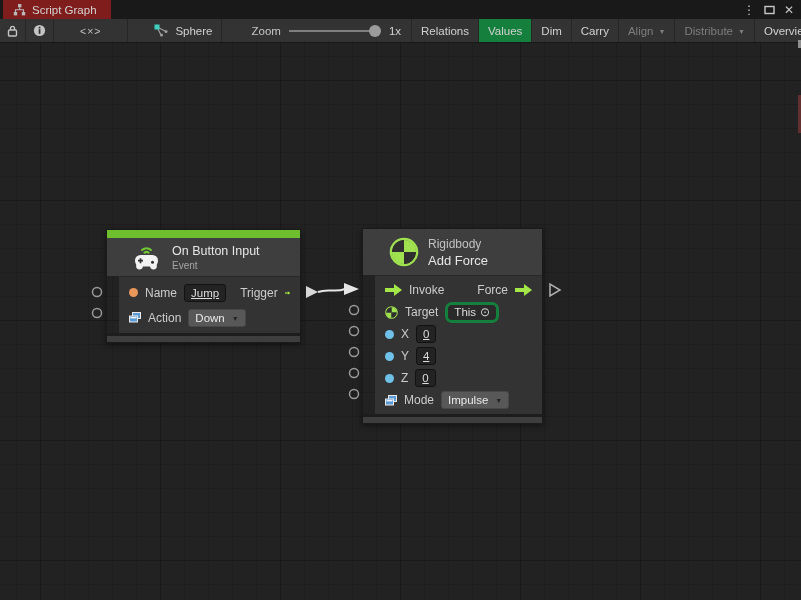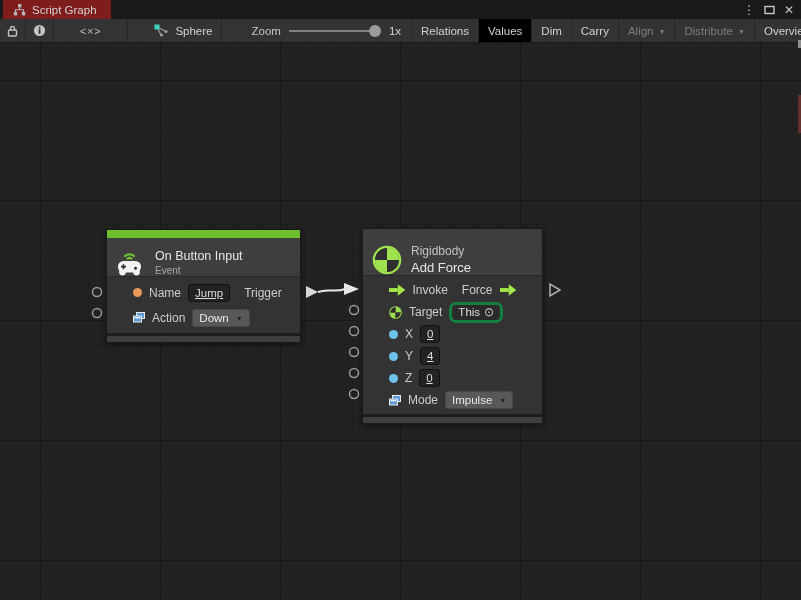--- a/index.html
+++ b/index.html
@@ -10,21 +10,21 @@
   .tabbar{position:absolute;left:0;top:0;width:801px;height:19px;background:#191919;display:flex;align-items:stretch;}
   .tab{display:flex;align-items:center;gap:6px;background:#7f1d1d;padding:0 14px 0 10px;margin-left:3px;color:#d4d4d4;font-size:11.5px;}
   .wincontrols{position:absolute;right:4px;top:0;height:19px;display:flex;align-items:center;gap:4px;color:#c8c8c8;}
   .winbtn{width:16px;height:16px;display:flex;align-items:center;justify-content:center;font-size:12px;line-height:1;}
 
   
   .toolbar{position:absolute;left:0;top:19px;width:801px;height:24px;background:#333333;display:flex;align-items:stretch;border-bottom:1px solid #181818;font-size:11.5px;color:#d2d2d2;}
   .tbtn{display:flex;align-items:center;justify-content:center;padding:0 9px;border-right:1px solid #262626;white-space:nowrap;}
   .tbtn.icon-only{padding:0 7px;}
   .tbtn.wide{padding:0 26px;}
-  .tbtn.active{background:#000000;}
+  .tbtn.active{background:#15803d;}
   .tbtn.disabled{color:#7d7d7d;}
   .tspacer{display:flex;align-items:center;border-right:1px solid #262626;padding:0 8px;gap:6px;flex:0 0 auto;}
   .caret{font-size:7px;margin-left:5px;position:relative;top:1px;}
   .zoomwrap{display:flex;align-items:center;gap:8px;padding:0 10px 0 30px;border-right:1px solid #262626;}
   .slider{position:relative;width:92px;height:12px;}
   .slider .track{position:absolute;left:0;right:0;top:5px;height:2px;background:#7f7f7f;}
   .slider .knob{position:absolute;right:0;top:0;width:12px;height:12px;border-radius:50%;background:#9b9b9b;}
   .codeglyph{font-size:10.5px;color:#c0c0c0;letter-spacing:1px;}
 
   
@@ -33,25 +33,25 @@
       linear-gradient(90deg,#191919 1px,transparent 1px),
       linear-gradient(#191919 1px,transparent 1px),
       linear-gradient(90deg,#1e1e1e 1px,transparent 1px),
       linear-gradient(#1e1e1e 1px,transparent 1px);
     background-size:120px 120px,120px 120px,24px 24px,24px 24px;
     background-position:40px 0,0 37px,16px 0,0 13px;}
 
   
   .node{position:absolute;border:1px solid #1a1a1a;box-shadow:0 2px 6px rgba(0,0,0,.45);}
   .colorbar{height:8px;background:#6dbf2d;}
-  .nheader{background:#3e3e3e;display:flex;align-items:flex-end;gap:9px;padding:0 9px;}
+  .nheader{background:#3e3e3e;display:flex;align-items:center;gap:9px;padding:0 26px;}
   .ntitle{color:#e6e6e6;font-size:12.5px;}
   .nsub{color:#a6a6a6;font-size:10px;margin-top:2px;}
   .ncat{color:#c2c2c2;font-size:12px;margin-bottom:2px;}
-  .nbody{background:#333333;border-top:1px solid #282828;padding:3px 16px;}
+  .nbody{background:#333333;border-top:1px solid #282828;padding:3px 0;margin-left:12px;}
   .nrow{display:flex;align-items:center;gap:7px;padding:0 10px;color:#cccccc;font-size:12px;}
   .nfooter{background:#3e3e3e;height:9px;border-top:3px solid #1d1d1d;}
   .dot{width:9px;height:9px;border-radius:50%;flex:0 0 auto;}
   .spacer{flex:1;}
   .field{background:#232323;border:1px solid #121212;border-radius:3px;color:#dddddd;font-size:11.5px;padding:1px 6px;line-height:14px;text-decoration:underline;}
   .numfield{min-width:9px;text-align:left;}
   .dropdown{background:#585858;border:1px solid #474747;border-radius:3px;color:#eaeaea;font-size:11.5px;padding:1px 6px;line-height:14px;display:flex;align-items:center;gap:6px;}
   .dropdown .caret{color:#242424;font-size:7px;margin-left:1px;}
   .chip{background:#2a2a2a;border:3px solid #15803d;border-radius:7px;color:#dddddd;font-size:11.5px;padding:0 6px;line-height:15px;display:flex;align-items:center;gap:4px;}
   .chip .picker{color:#cfcfcf;font-size:12px;}

